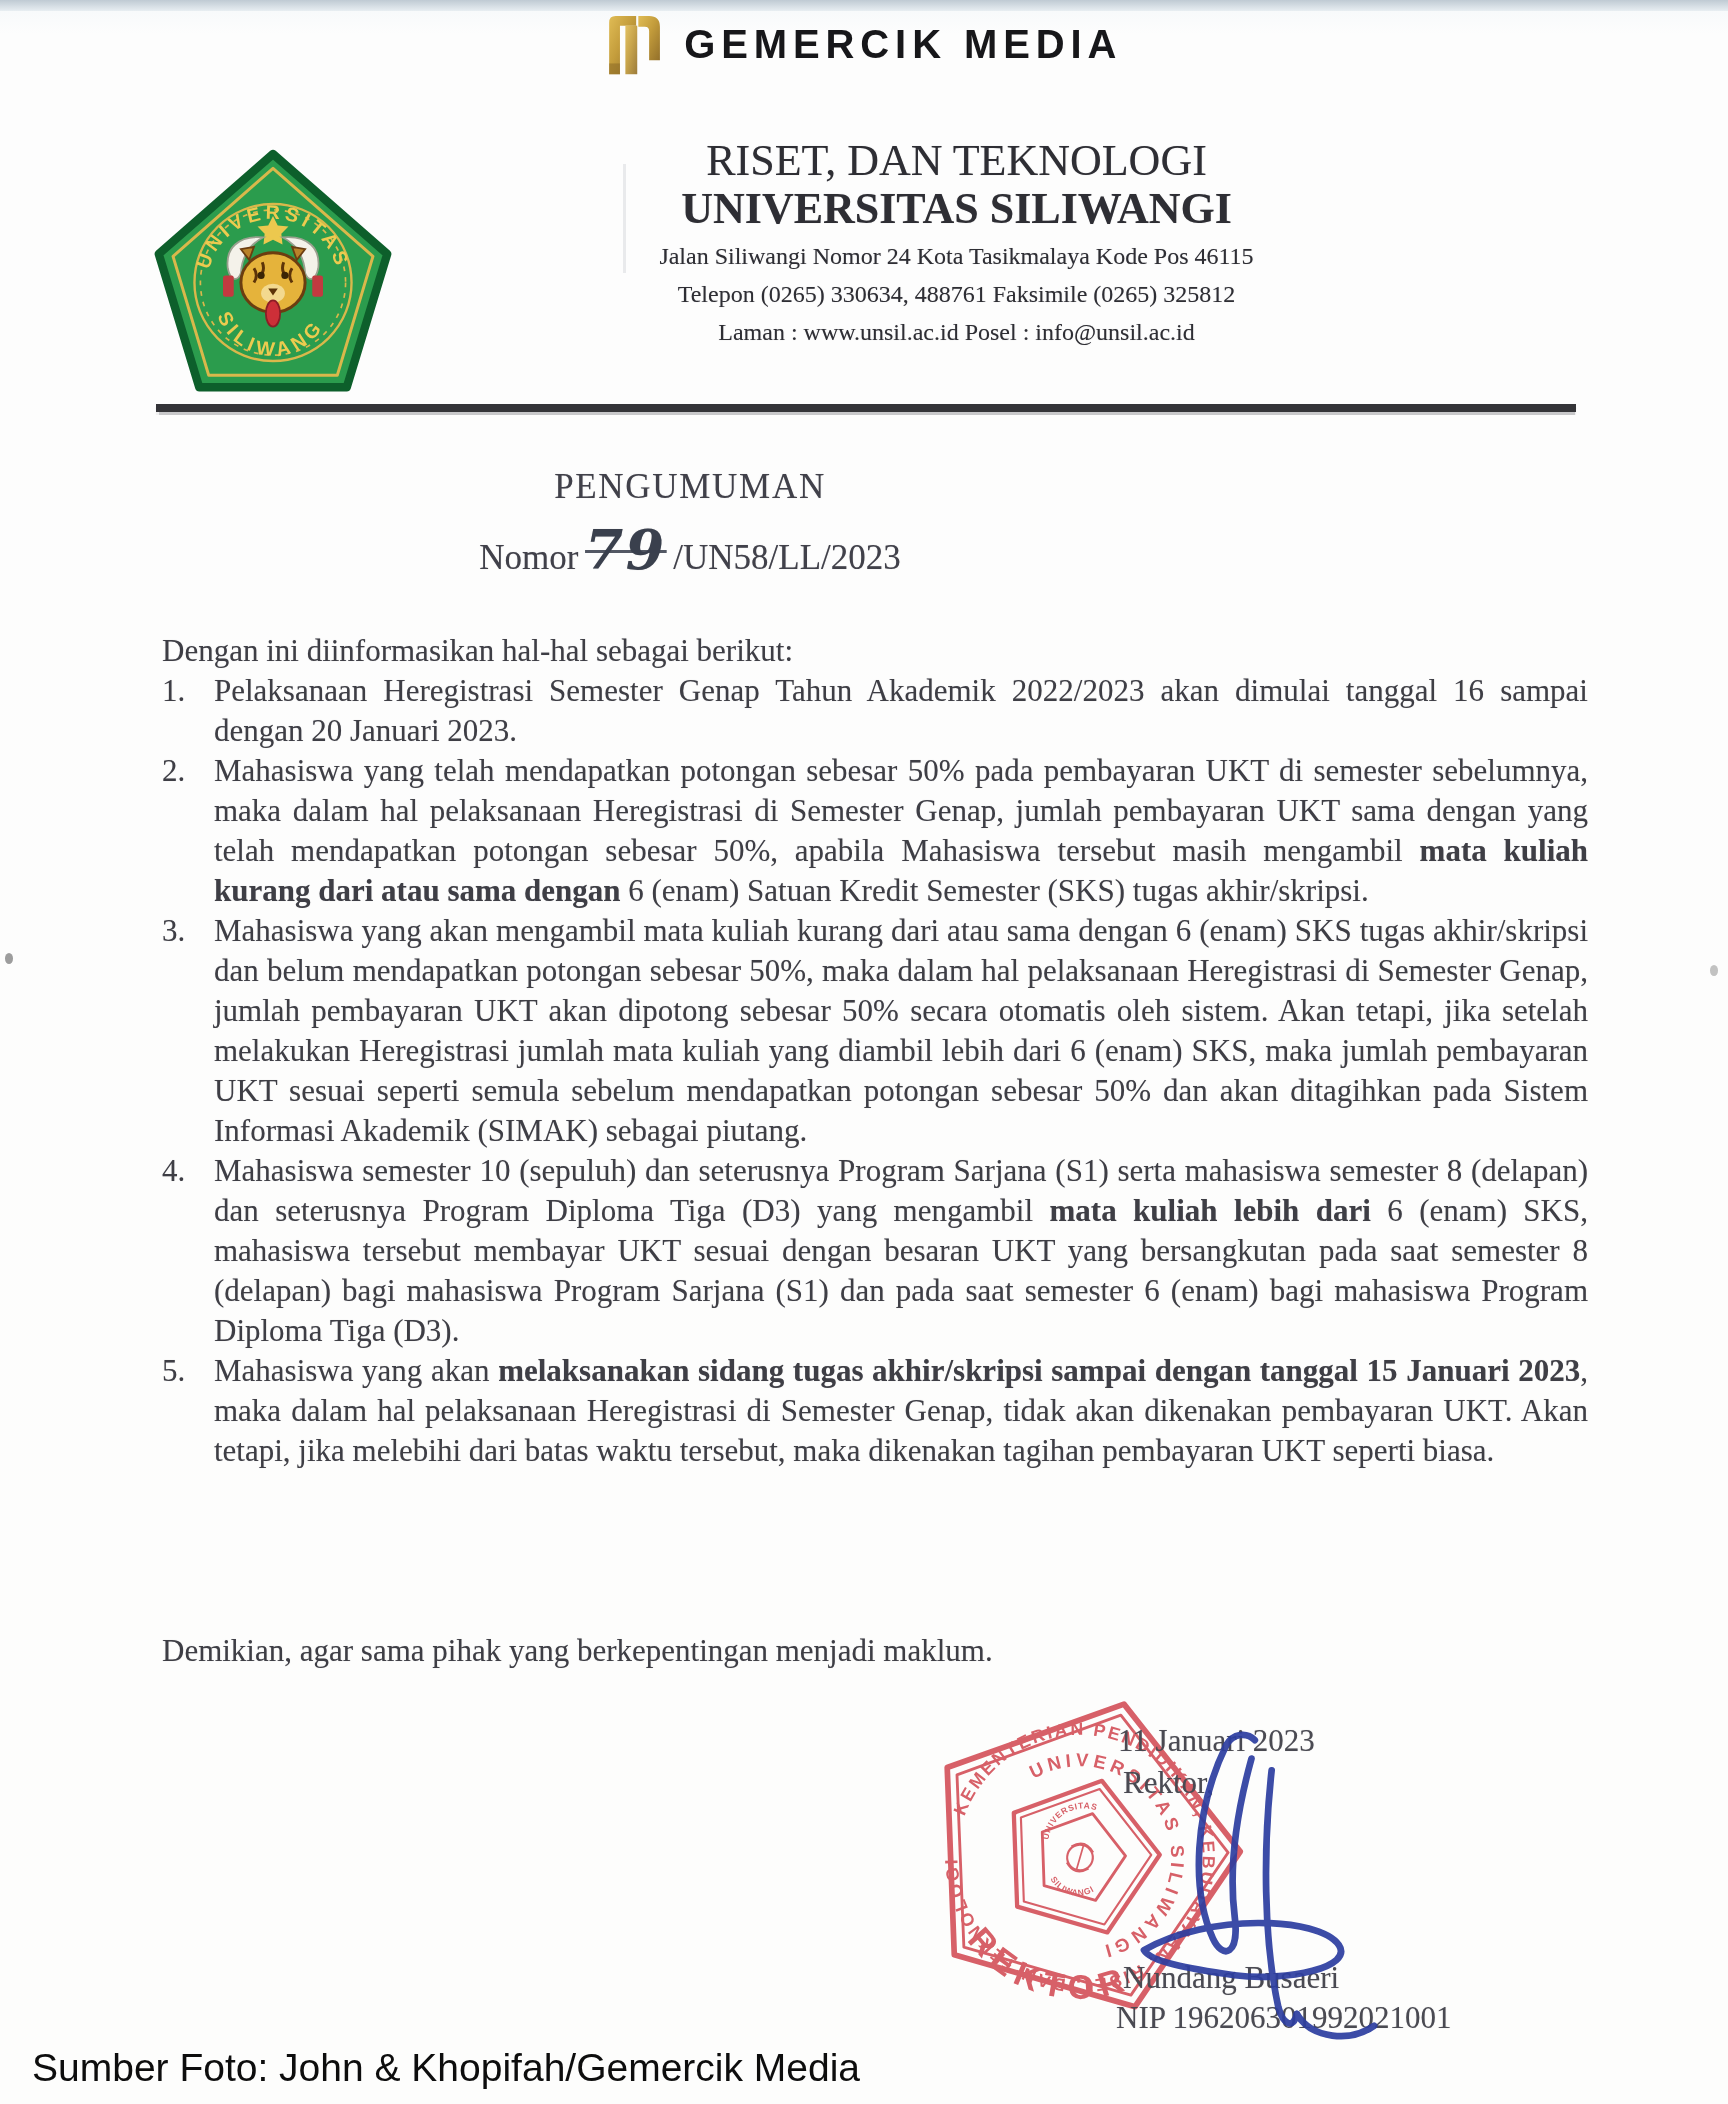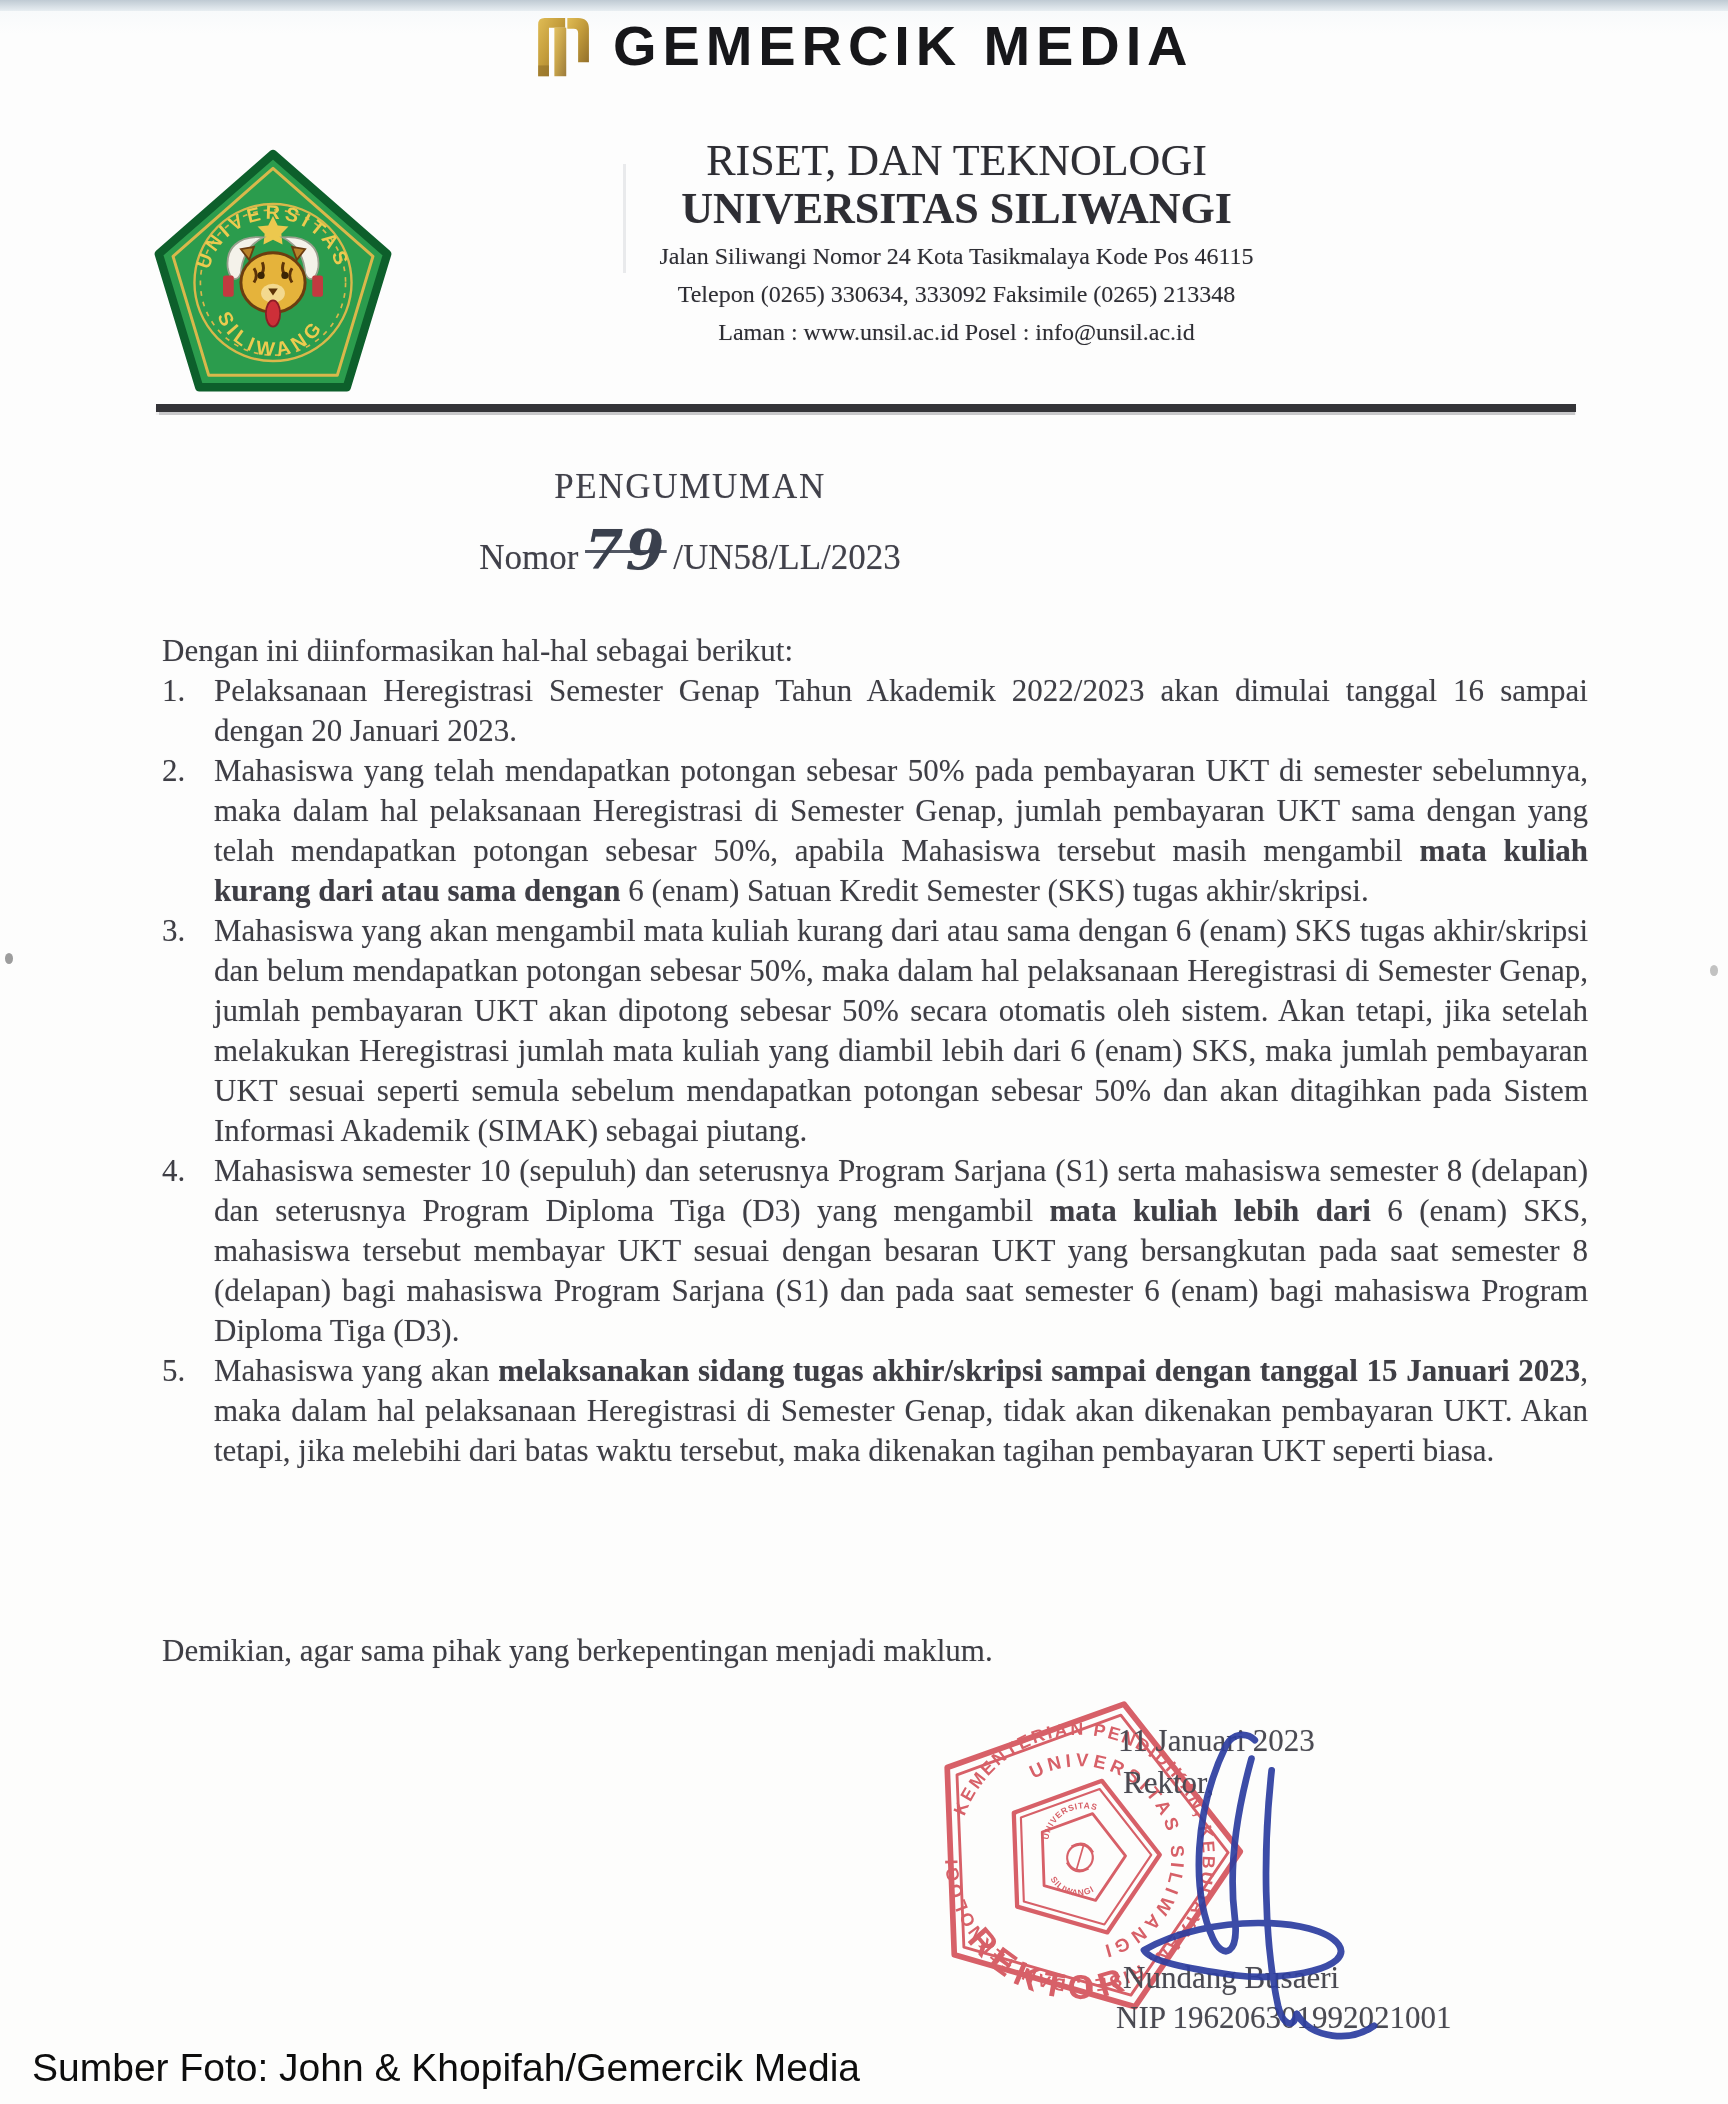--- a/index.html
+++ b/index.html
@@ -7,21 +7,21 @@
         background:linear-gradient(180deg,#f5f8fa 0px,#fdfdfd 34px,#fdfdfc 100%);
         font-family:"Liberation Serif","DejaVu Serif",serif;color:#3e3e45;}
   .top-strip{position:absolute;top:0;left:0;width:100%;height:11px;
         background:linear-gradient(180deg,#bfcad3,#e8eef2);}
   .crease{position:absolute;left:623px;top:164px;width:3.4px;height:109px;background:rgba(120,130,140,.15);}
   .artifact-dot{position:absolute;width:8.4px;height:11px;border-radius:50%;background:#6a6a6a;opacity:.65;}
 
   
   .media-header{position:absolute;top:13.4px;left:0;width:100%;display:flex;justify-content:center;align-items:center;gap:23.5px;}
   .gm-icon{width:54px;height:62px;display:block;}
-  .gm-brand{font-family:"Liberation Sans",sans-serif;font-weight:800;font-size:56px;
+  .gm-brand{font-family:"Liberation Sans",sans-serif;font-weight:800;font-size:40px;
         letter-spacing:5.9px;color:#17171a;white-space:nowrap;}
 
   
   .letterhead-seal{position:absolute;left:154px;top:148px;width:238px;height:250px;}
   .lh-text{position:absolute;left:369px;top:136px;width:1175px;text-align:center;color:#2e2e34;
         text-shadow:0 0 0.8px rgba(60,60,70,.35);}
   .lh-ministry{font-size:44px;line-height:49px;}
   .lh-univ{font-size:44px;font-weight:700;line-height:47px;}
   .lh-small{font-size:24px;line-height:38px;}
   .lh-small-group{margin-top:5px;}
@@ -116,21 +116,21 @@
     <ellipse cx="100" cy="121" rx="10" ry="8" fill="#f3d98e"></ellipse>
     <path d="M96 117 h8 l-4 6 z" fill="#5d3408"></path>
     <ellipse cx="100" cy="138" rx="6" ry="11" fill="#cd2f38" stroke="#8c1e26" stroke-width="1.5"></ellipse>
   </svg>
 
   <div class="lh-text">
     <div class="lh-ministry">RISET, DAN TEKNOLOGI</div>
     <div class="lh-univ">UNIVERSITAS SILIWANGI</div>
     <div class="lh-small-group">
       <div class="lh-small">Jalan Siliwangi Nomor 24 Kota Tasikmalaya Kode Pos 46115</div>
-      <div class="lh-small">Telepon (0265) 330634, 333092 Faksimile (0265) 213348</div>
+      <div class="lh-small">Telepon (0265) 330634, 488761 Faksimile (0265) 325812</div>
       <div class="lh-small">Laman : www.unsil.ac.id Posel : info@unsil.ac.id</div>
     </div>
   </div>
   <div class="rule"></div>
 
   <div class="title-block">
     <div class="title-main">PENGUMUMAN</div>
     <div class="title-number"><span>Nomor</span><span class="handwritten">79</span><span>/UN58/LL/2023</span></div>
   </div>
 

